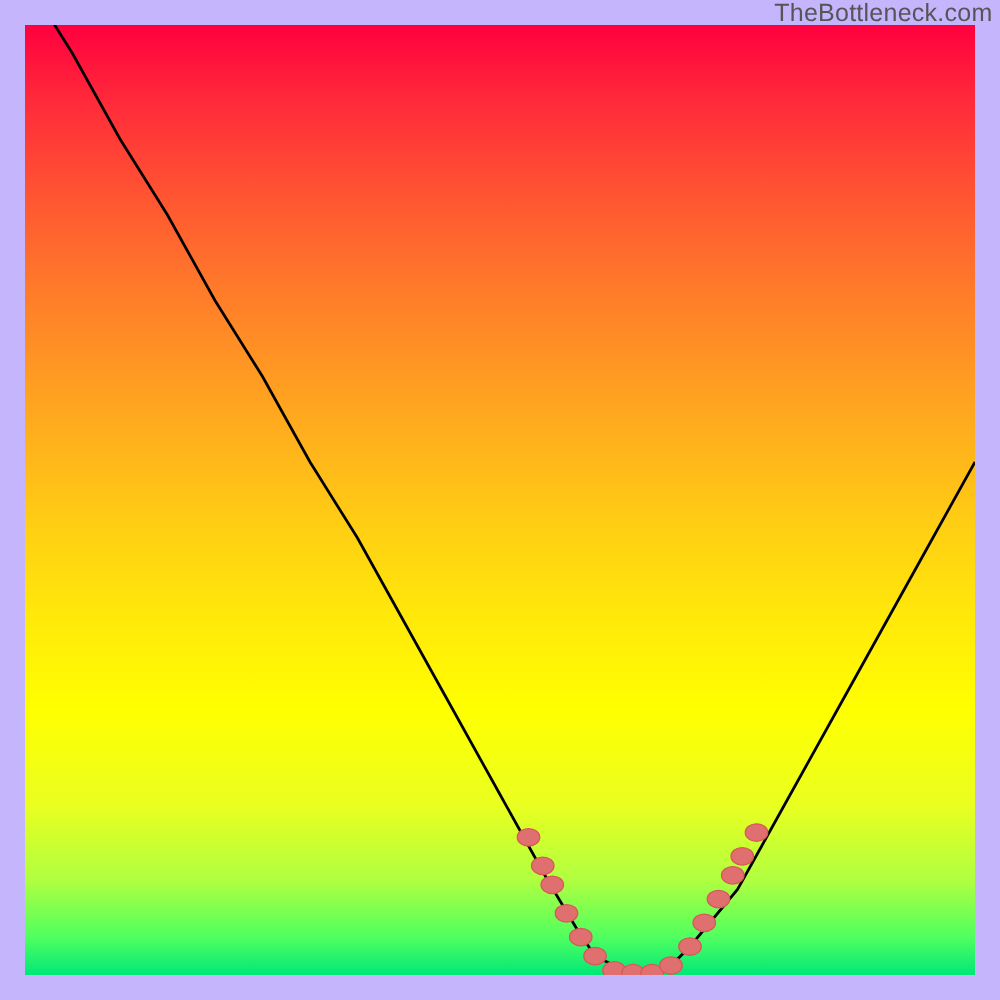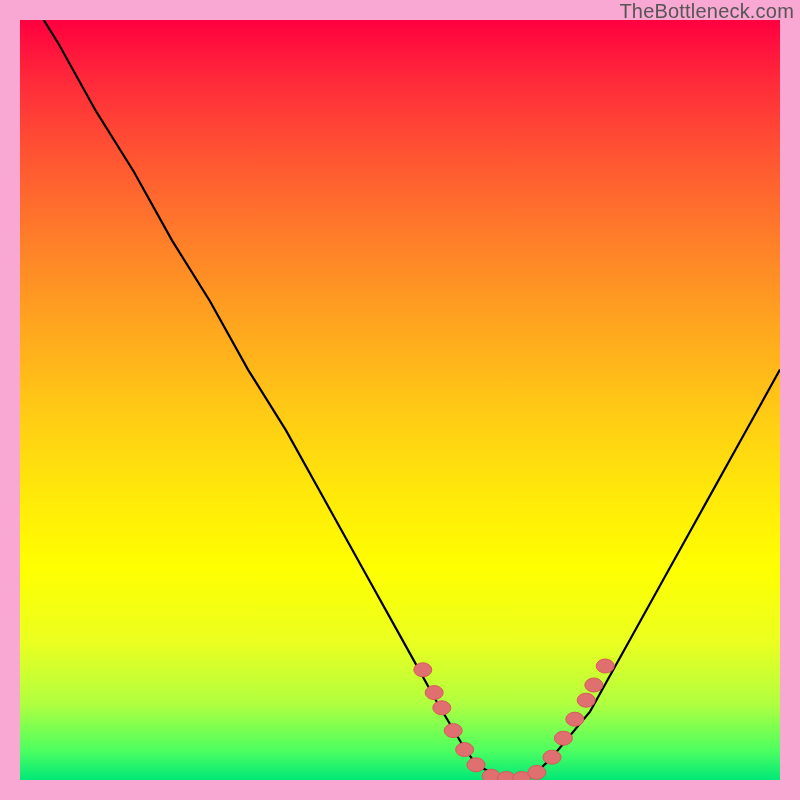--- a/index.html
+++ b/index.html
@@ -6,21 +6,21 @@
     margin: 0;
     padding: 0;
     width: 800px;
     height: 800px;
     overflow: hidden;
     font-family: Arial, Helvetica, sans-serif;
   }
   .frame {
     width: 800px;
     height: 800px;
-    background: #f9a8d4;
+    background: #c4b5fd;
     position: relative;
   }
   .plot-area {
     position: absolute;
     left: 20px;
     top: 20px;
     width: 760px;
     height: 760px;
     background: linear-gradient(to bottom,
       #ff003f 0%,

